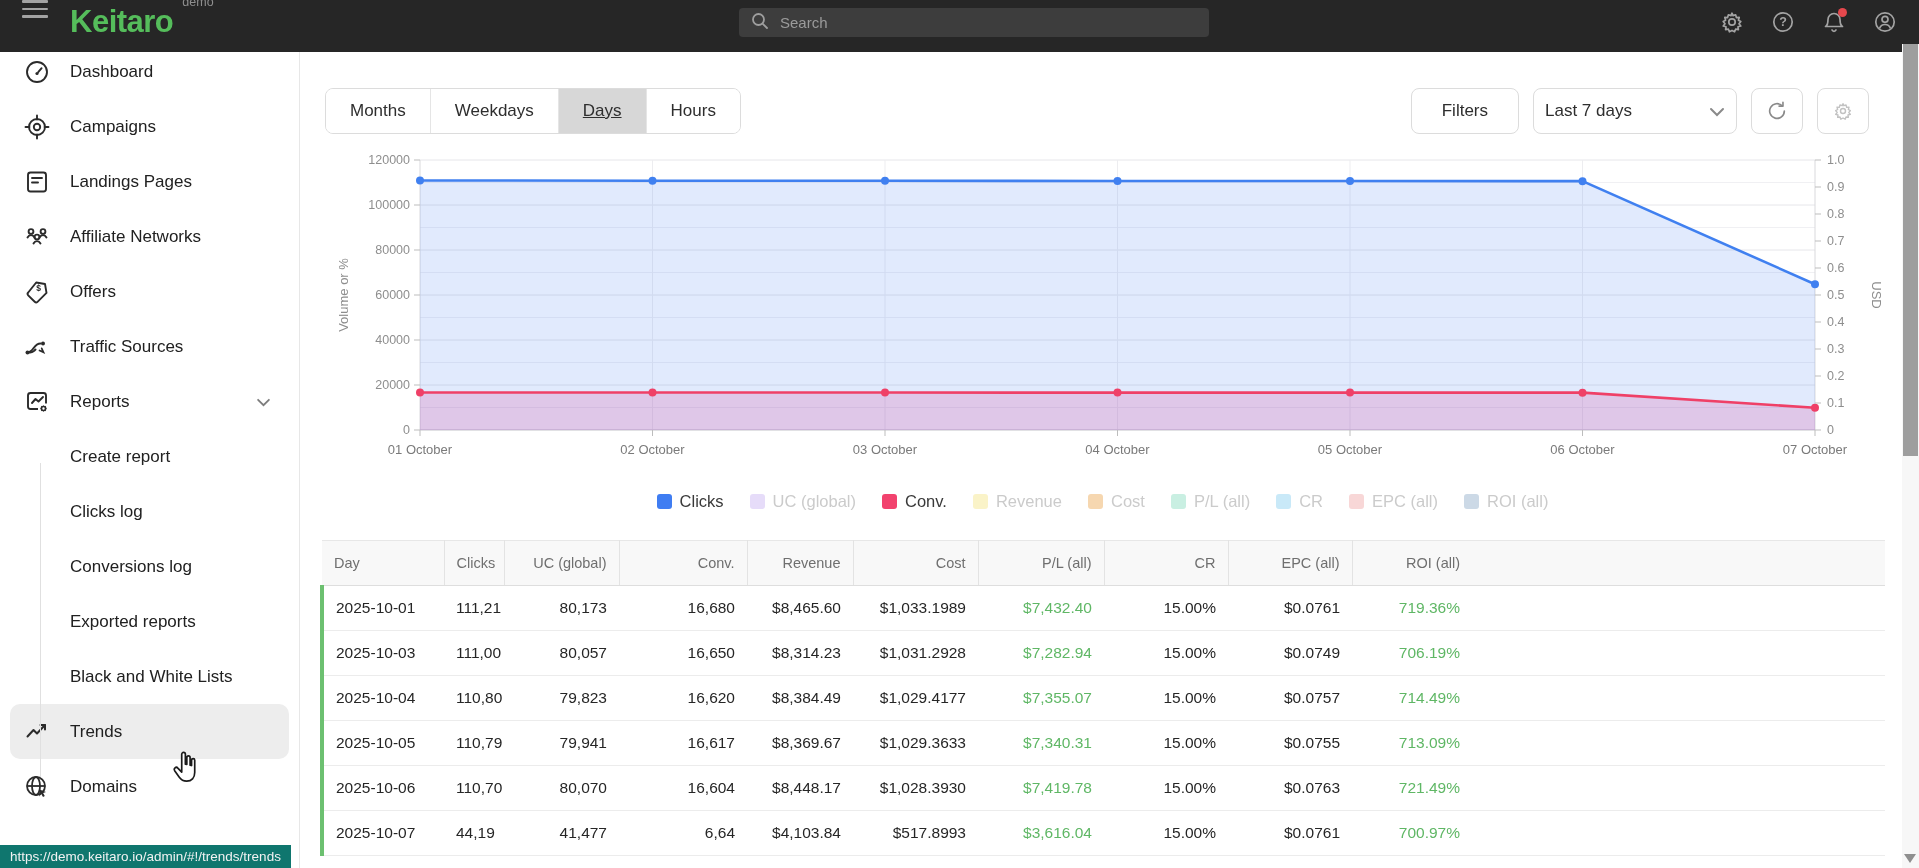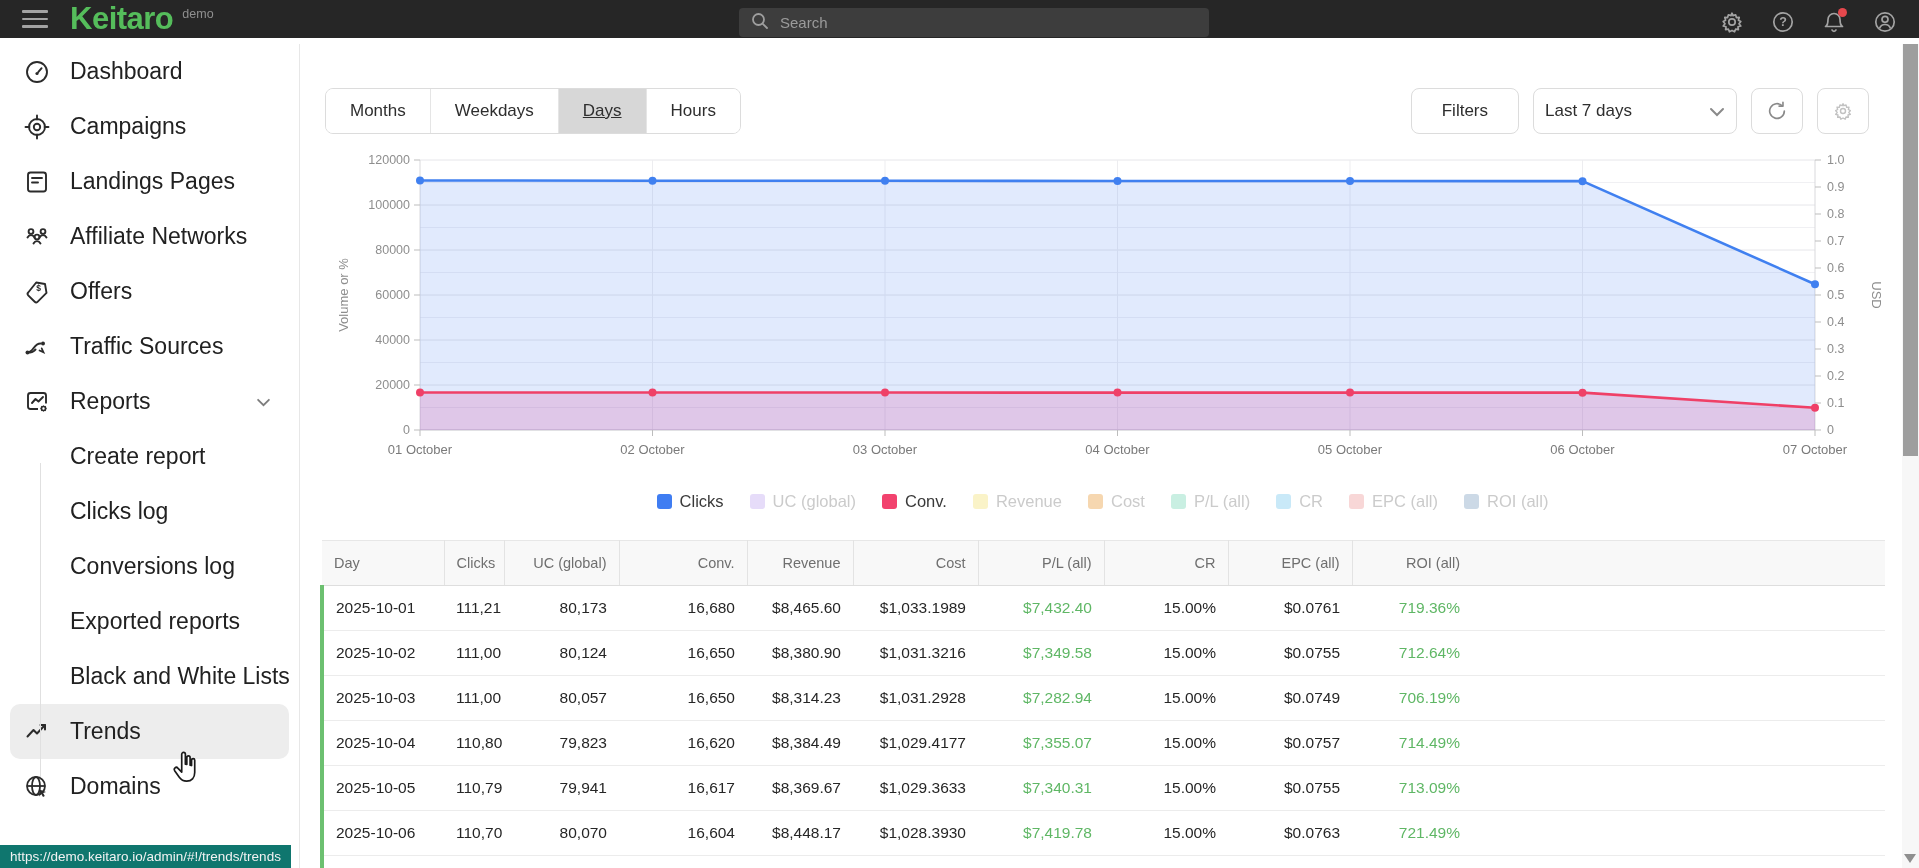--- a/index.html
+++ b/index.html
@@ -1,39 +1,39 @@
 <!DOCTYPE html>
 <html><head>
 <meta charset="utf-8">
 <style>
   * { margin:0; padding:0; box-sizing:border-box; }
   html,body { background:#e9e9e9; }
   body { font-family:"Liberation Sans", sans-serif; }
   .app { position:relative; width:1919px; height:868px; background:#ffffff; overflow:hidden; }
 
   
-  .topbar { position:absolute; top:0; left:0; width:100%; height:38px; background:#262626; display:flex; align-items:center; z-index:50; }
+  .topbar { position:absolute; top:0; left:0; width:100%; height:52px; background:#262626; display:flex; z-index:50; }
   .burger { width:26px; height:18px; margin-left:22px; display:flex; flex-direction:column; justify-content:space-between; cursor:pointer; }
   .burger span { display:block; height:2.6px; background:#a3a3a3; border-radius:1px; }
   .logo { margin-left:22px; font-size:31px; font-weight:bold; color:#55bd5b; letter-spacing:-0.5px; line-height:44px; }
   .env { margin-left:9px; font-size:12.5px; color:#8f8f8f; transform:translateY(-5px); }
   .search { position:absolute; left:739px; top:8px; width:470px; height:29px; background:#3d3d3d; border-radius:4px; display:flex; align-items:center; padding-left:12px; }
   .search svg { flex:0 0 auto; }
   .search input { background:transparent; border:none; outline:none; color:#d7d7d7; font-size:15px; margin-left:11px; width:400px; font-family:"Liberation Sans",sans-serif; }
   .search input::placeholder { color:#9b9b9b; }
   .top-icons { position:absolute; right:22px; top:0; height:44px; display:flex; align-items:center; gap:27px; }
   .tico { position:relative; width:24px; height:24px; cursor:pointer; }
   .tico svg { display:block; }
   .dot { position:absolute; top:-2px; right:-1px; width:9px; height:9px; border-radius:50%; background:#e5484d; }
 
   
   .sidebar { position:absolute; top:44px; left:0; width:300px; height:824px; background:#ffffff; border-right:1px solid #e7e7e7; z-index:40; }
   .side-item { position:relative; height:55px; display:flex; align-items:center; cursor:pointer; }
   .side-item .icn { width:26px; height:26px; margin-left:24px; flex:0 0 auto; }
-  .side-item .lbl { margin-left:20px; font-size:23px; color:#212121;text-align:right; }
+  .side-item .lbl { margin-left:20px; font-size:17px; color:#212121;text-align:right; }
   .side-item .chev { position:absolute; right:28px; color:#7d7d7d; }
   .side-item.sub .lbl { margin-left:70px; }
   .side-item.active-bg { background:#ededed; border-radius:10px; margin:0 10px; }
   .side-item.active-bg .icn { margin-left:14px; }
   .subline { position:absolute; left:40px; top:419px; width:1px; height:314px; background:#e0e0e0; }
 
   
   .statusbar { position:absolute; left:0; bottom:0; height:23px; background:#0f766e; color:#f2f2f2; font-size:13.5px; line-height:23px; padding:0 10px; z-index:60; white-space:nowrap; }
 
   
@@ -437,33 +437,20 @@
               <td>16,680</td>
               <td>$8,465.60</td>
               <td>$1,033.1989</td>
               <td class="green">$7,432.40</td>
               <td>15.00%</td>
               <td>$0.0761</td>
               <td class="green">719.36%</td>
               <td></td>
             </tr>
             <tr>
-              <td class="al">2025-10-02</td>
-              <td>111,00</td>
-              <td>80,124</td>
-              <td>16,650</td>
-              <td>$8,380.90</td>
-              <td>$1,031.3216</td>
-              <td class="green">$7,349.58</td>
-              <td>15.00%</td>
-              <td>$0.0755</td>
-              <td class="green">712.64%</td>
-              <td></td>
-            </tr>
-            <tr>
               <td class="al">2025-10-03</td>
               <td>111,00</td>
               <td>80,057</td>
               <td>16,650</td>
               <td>$8,314.23</td>
               <td>$1,031.2928</td>
               <td class="green">$7,282.94</td>
               <td>15.00%</td>
               <td>$0.0749</td>
               <td class="green">706.19%</td>

